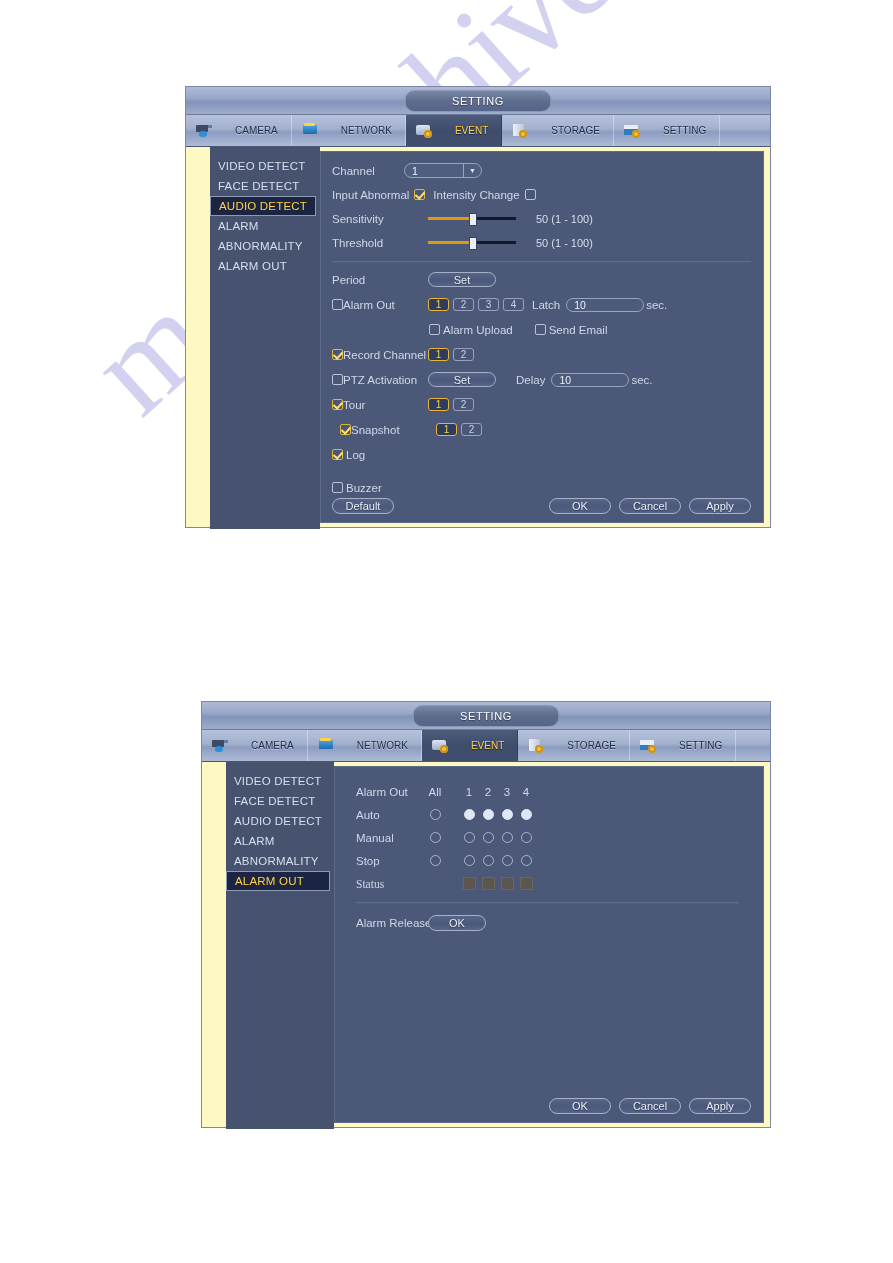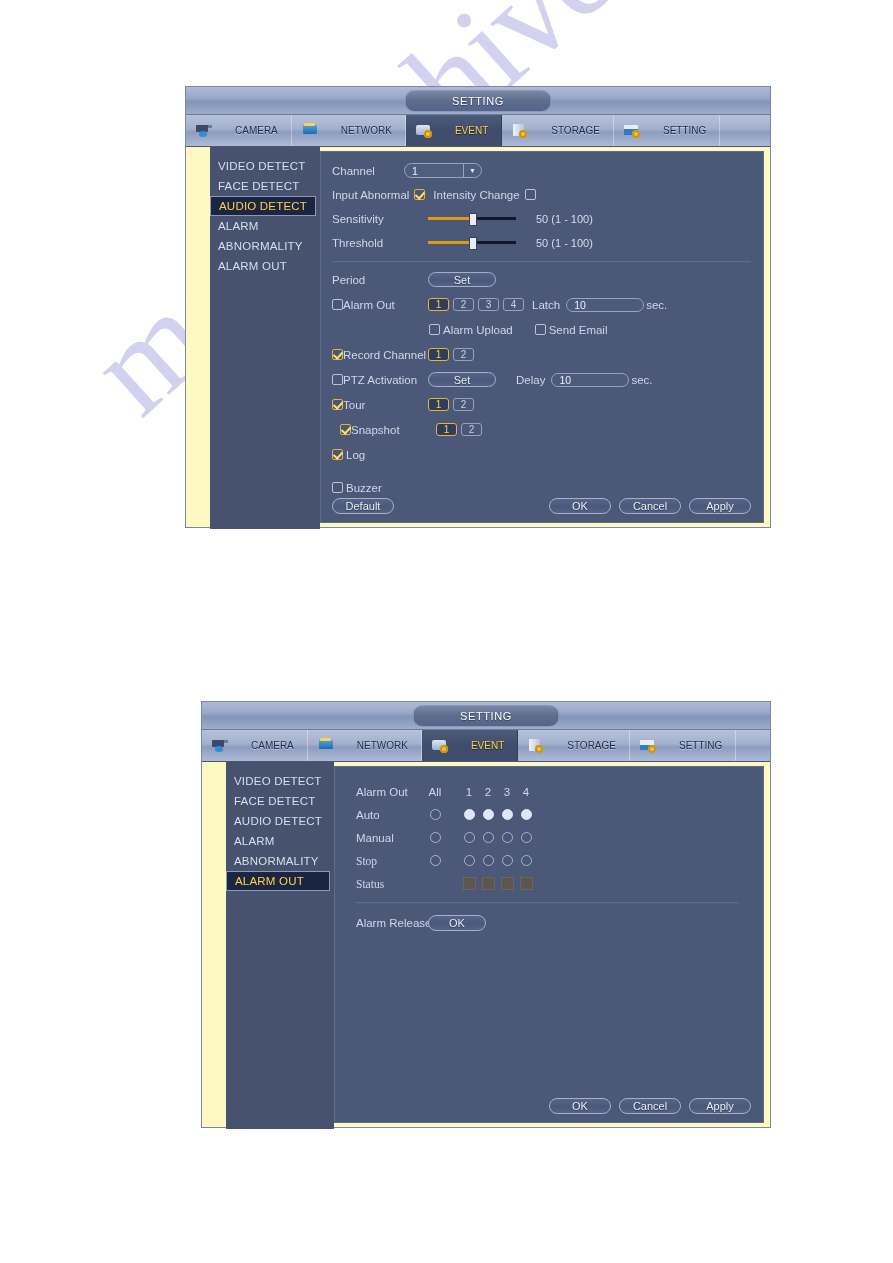--- a/index.html
+++ b/index.html
@@ -493,21 +493,21 @@
           </div>
         <div style="width:16px;display:flex;justify-content:center;margin-left:3px;">
             <div class="radio"></div>
           </div>
         <div style="width:16px;display:flex;justify-content:center;margin-left:3px;">
             <div class="radio"></div>
           </div>
       </div>
 
       <div class="row" style="margin:2px 0 0 21px;">
-        <div class="lbl" style="width:65px;font-family:Liberation Serif, serif;">Stop</div>
+        <div class="lbl" style="width:65px;">Stop</div>
         <div style="width:28px;display:flex;justify-content:center;">
           <div class="radio"></div>
         </div>
         <div style="width:16px;display:flex;justify-content:center;margin-left:12px;">
             <div class="radio"></div>
           </div>
         <div style="width:16px;display:flex;justify-content:center;margin-left:3px;">
             <div class="radio"></div>
           </div>
         <div style="width:16px;display:flex;justify-content:center;margin-left:3px;">

